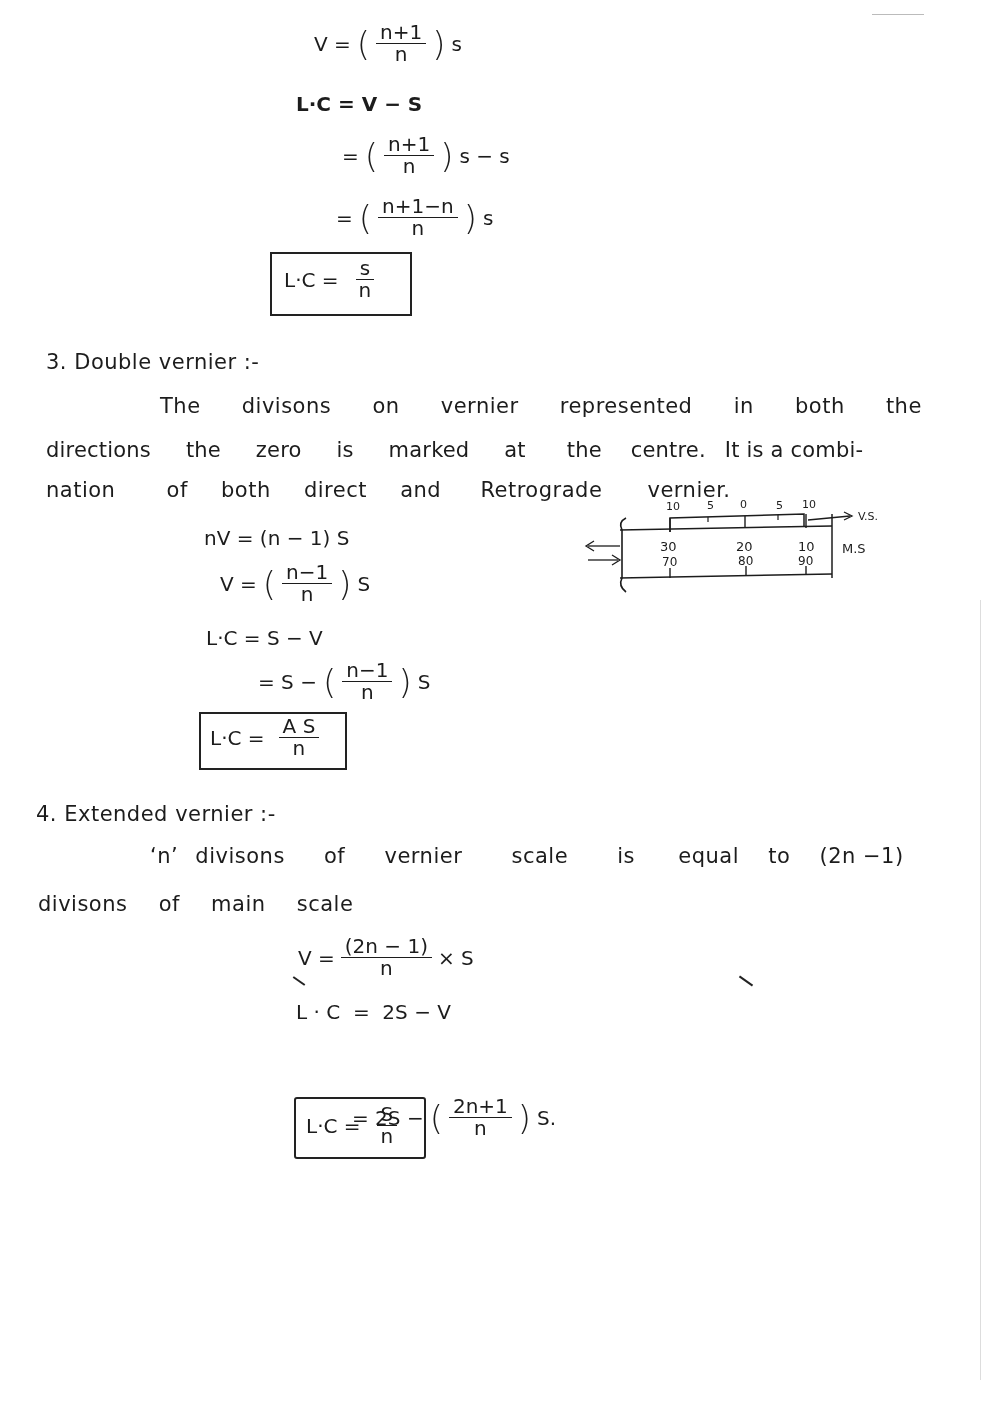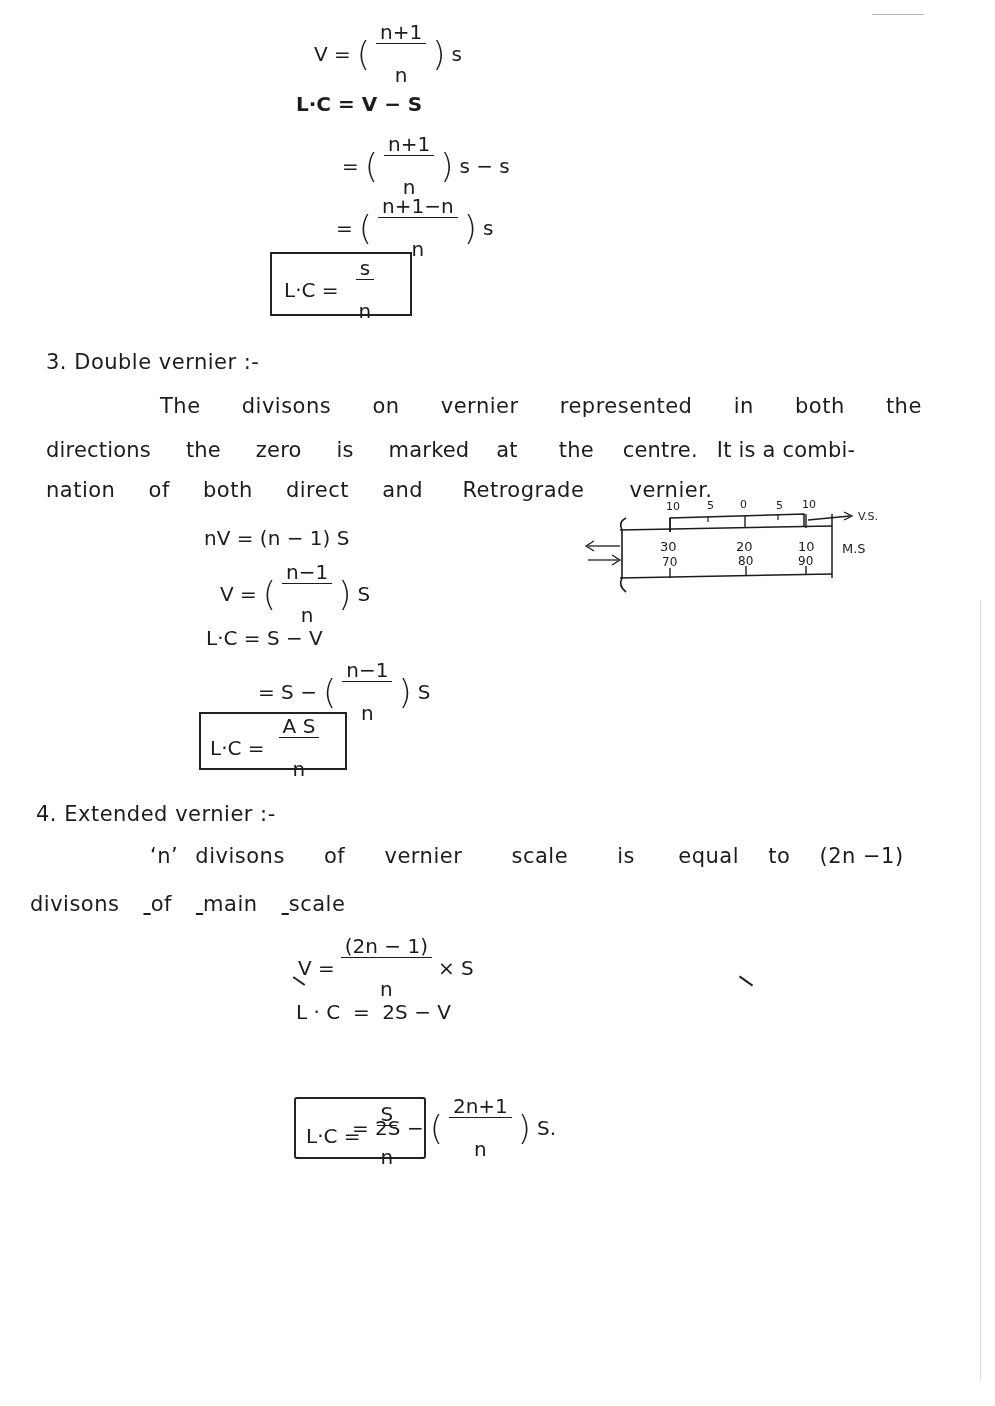--- a/index.html
+++ b/index.html
@@ -2,21 +2,21 @@
 <html><head>
 <meta charset="utf-8">
 <style>
   html, body { margin: 0; padding: 0; background: #ffffff; }
   body {
     width: 995px; height: 1406px; position: relative; overflow: hidden;
     font-family: "DejaVu Sans", sans-serif; color: #1a1a1a;
   }
   .hw { position: absolute; font-family: "DejaVu Sans", sans-serif; font-size: 21px; letter-spacing: 0.5px; color: #1c1c1c; white-space: nowrap; }
   .math { position: absolute; font-family: "DejaVu Sans", sans-serif; font-size: 20px; color: #1c1c1c; white-space: nowrap; display: flex; align-items: center; gap: 6px; }
-  .frac { display: inline-flex; flex-direction: column; align-items: center; line-height: 1.05; gap: 21px; }
+  .frac { display: inline-flex; flex-direction: column; align-items: center; line-height: 1.05; }
   .frac .num { border-bottom: 1.6px solid #1c1c1c; padding: 0 4px; }
   .frac .den { padding: 0 4px; }
   .paren { font-size: 34px; font-weight: 200; line-height: 1; }
   .box { position: absolute; border: 2px solid #222; }
   .word { display: inline-block; margin-right: 34px; }
   .speck { position: absolute; background: #bbb; }
   .diagram { position: absolute; }
   .diagram svg text { font-family: "DejaVu Sans", sans-serif; fill: #1c1c1c; }
 </style>
 </head>
@@ -79,29 +79,29 @@
   <span class="word">in</span>
   <span class="word">both</span>
   <span class="word" style="margin-right:0">the</span>
 </div>
 
 <div class="hw" style="left:46px; top:438px; letter-spacing:0.2px;">
   <span class="word" style="margin-right:28px">directions</span>
   <span class="word" style="margin-right:28px">the</span>
   <span class="word" style="margin-right:28px">zero</span>
   <span class="word" style="margin-right:28px">is</span>
-  <span class="word" style="margin-right:20px">marked</span>
+  <span class="word" style="margin-right:28px">marked</span>
   <span class="word" style="">at</span>
   <span class="word" style="margin-right:22px">the</span>
   <span class="word" style="margin-right:12px">centre.</span>
   <span class="word" style="margin-right:16px">It is a combi-</span>
 </div>
 
 <div class="hw" style="left:46px; top:478px;">
-  <span class="word" style="margin-right:26px">nation</span>
+  <span class="word" style="margin-right:44px">nation</span>
   <span class="word" style="margin-right:26px">of</span>
   <span class="word" style="margin-right:26px">both</span>
   <span class="word" style="margin-right:26px">direct</span>
   <span class="word" style="margin-right:32px">and</span>
   <span class="word" style="margin-right:38px">Retrograde</span>
   <span class="word" style="margin-right:12px">vernier.</span>
 </div>
 
 <div class="diagram" style="left:580px; top:496px; width:320px; height:100px;">
   <svg width="320" height="100" viewBox="0 0 320 100">
@@ -195,21 +195,21 @@
   <span class="word" style="margin-right:32px">divisons</span>
   <span class="word" style="margin-right:32px">of</span>
   <span class="word" style="margin-right:42px">vernier</span>
   <span class="word" style="margin-right:42px">scale</span>
   <span class="word" style="margin-right:36px">is</span>
   <span class="word" style="margin-right:22px">equal</span>
   <span class="word" style="margin-right:22px">to</span>
   <span class="word" style="margin-right:0">(2n −1)</span>
 </div>
 
-<div class="hw" style="left:30px; top:892px;text-decoration:underline;">
+<div class="hw" style="left:38px; top:892px;">
   <span class="word" style="margin-right:24px">divisons</span>
   <span class="word" style="margin-right:24px">of</span>
   <span class="word" style="margin-right:24px">main</span>
   <span class="word" style="margin-right:0">scale</span>
 </div>
 
 <div class="math" style="left:298px; top:936px;">
   <span>V =</span>
   <span class="frac">
     <span class="num">(2n − 1)</span>

